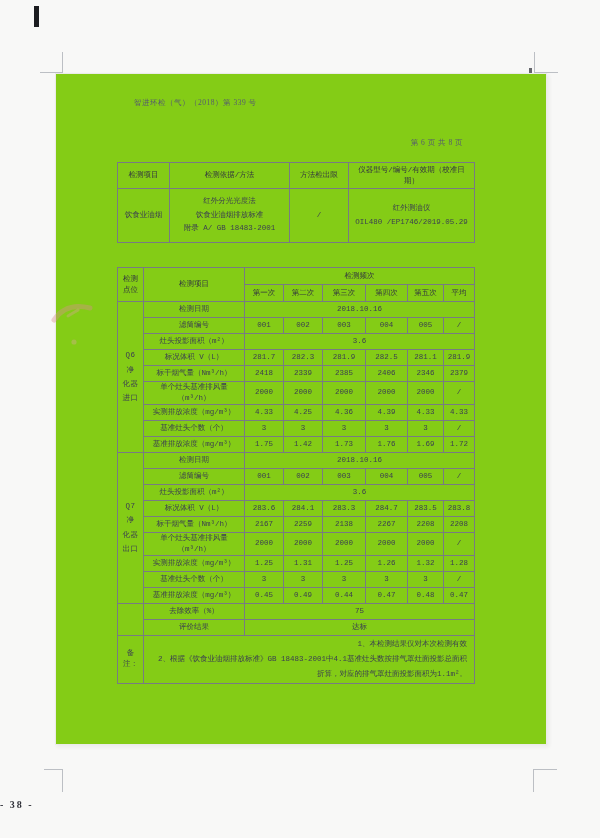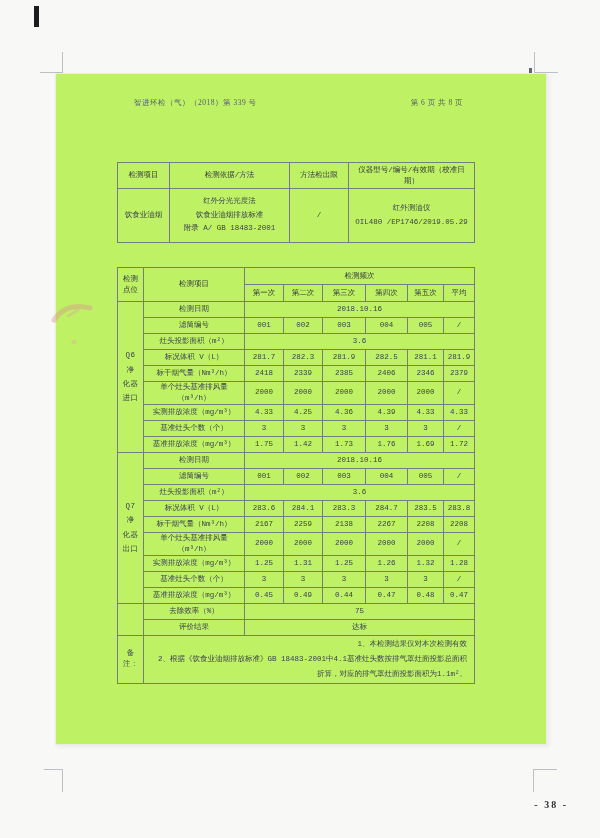--- a/index.html
+++ b/index.html
@@ -5,34 +5,34 @@
   html,body{margin:0;padding:0;}
   body{
     width:600px;height:838px;position:relative;overflow:hidden;
     background:#f8f8f7;
     font-family:"Liberation Serif","DejaVu Serif",serif;
   }
   .canvas{position:absolute;inset:0;}
   
   .sheet{
     position:absolute;left:55px;top:73px;width:490px;height:670px;
-    background:#bef264;border:1px solid #ebebe8;
+    background:#84cc16;border:1px solid #ebebe8;
     box-shadow:2px 2px 4px rgba(60,60,60,0.07);
   }
   
   .mark{position:absolute;background:#bcbfc4;}
   .blacktick{position:absolute;background:#1b1c20;}
   .smallmark{position:absolute;background:#4a4b52;opacity:.85;}
   
   .hmeta{
     position:absolute;top:24px;font-size:7.5px;color:#565b6e;
     letter-spacing:.5px;white-space:nowrap;
   }
   .hmeta.left{left:78px;}
-  .hmeta.right{right:83px;}
+  .hmeta.right{right:83px;margin-top:40px;}
   
   .tbl-title{
     position:absolute;left:61px;width:357px;text-align:center;
     font-size:12.5px;font-weight:bold;color:#23252e;letter-spacing:1px;
     white-space:nowrap;
   }
   #t5-title{top:53px;}
   #t6-title{top:171px;}
   
   table{
@@ -58,21 +58,21 @@
   #t6 .label-cell{padding:0 3px;}
   #t6 tr.remark-row{height:46px;}
   #t6 .remark-label{vertical-align:middle;}
   #t6 .remark-content{
     text-align:right;padding:1px 7px;line-height:2.0;vertical-align:middle;
   }
   
   .stamp{position:absolute;left:44px;top:290px;pointer-events:none;}
   
   .pagenum{
-    position:absolute;top:799px;left:0;width:568px;text-align:right;
+    position:absolute;top:799px;left:0;width:568px;text-align:left;
     font-size:10px;font-weight:600;color:#2f3038;letter-spacing:2px;
   }
 </style>
 </head>
 <body>
 
 <div class="canvas">
 
   <div class="blacktick" style="left:34px;top:6px;width:5px;height:21px;"></div>
   <div class="smallmark" style="left:529px;top:68px;width:3px;height:11px;"></div>

